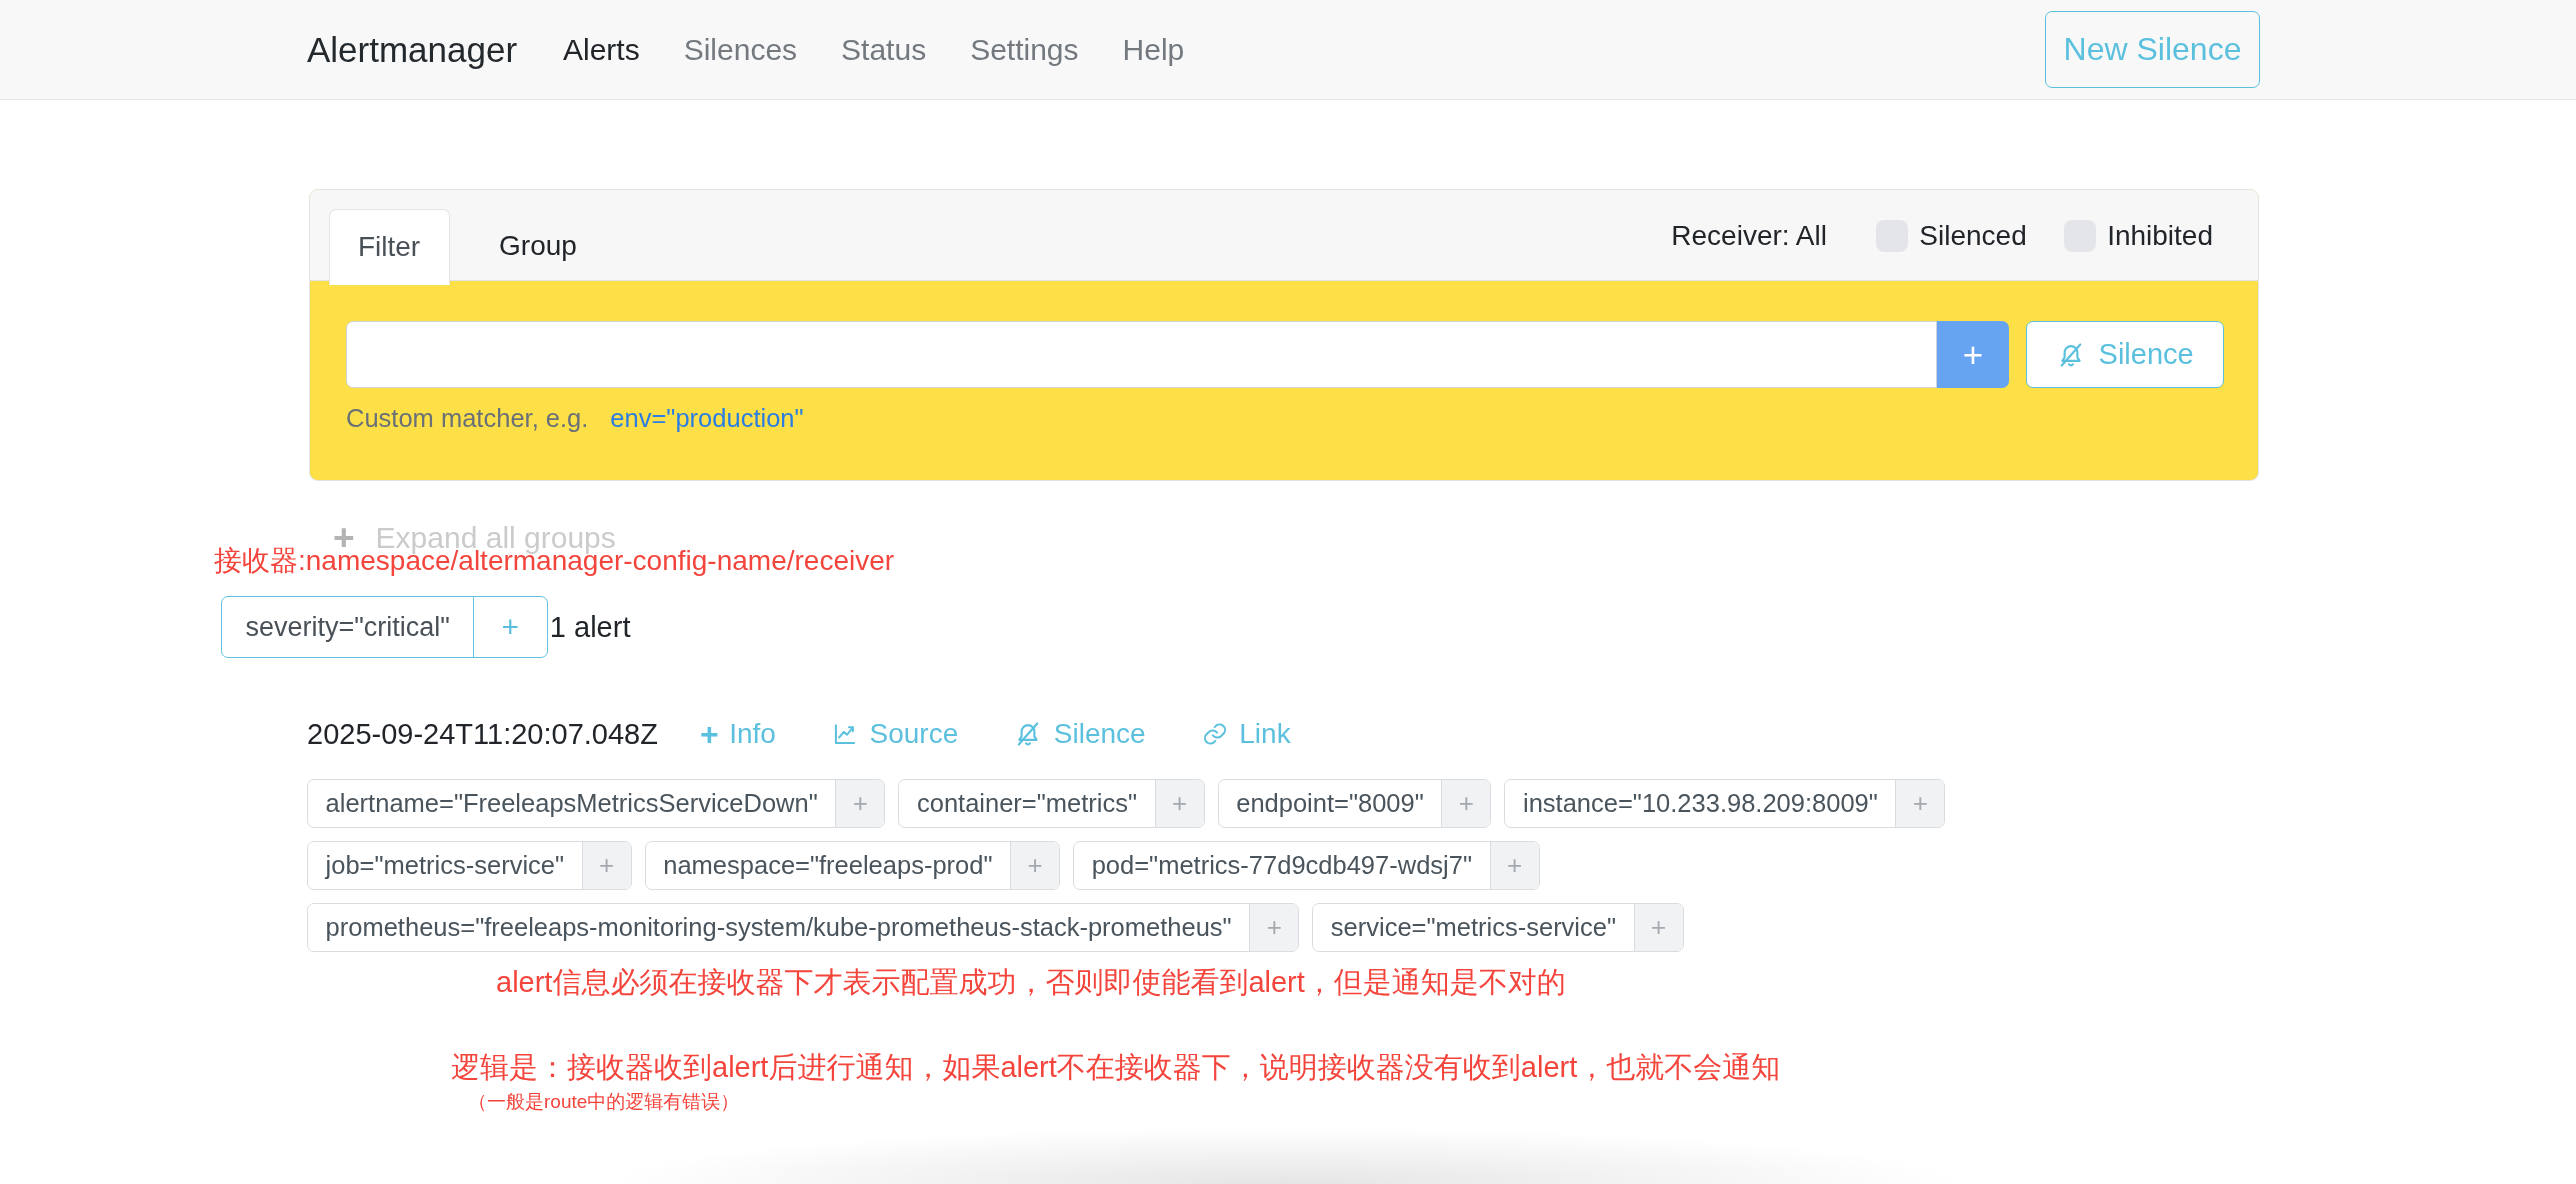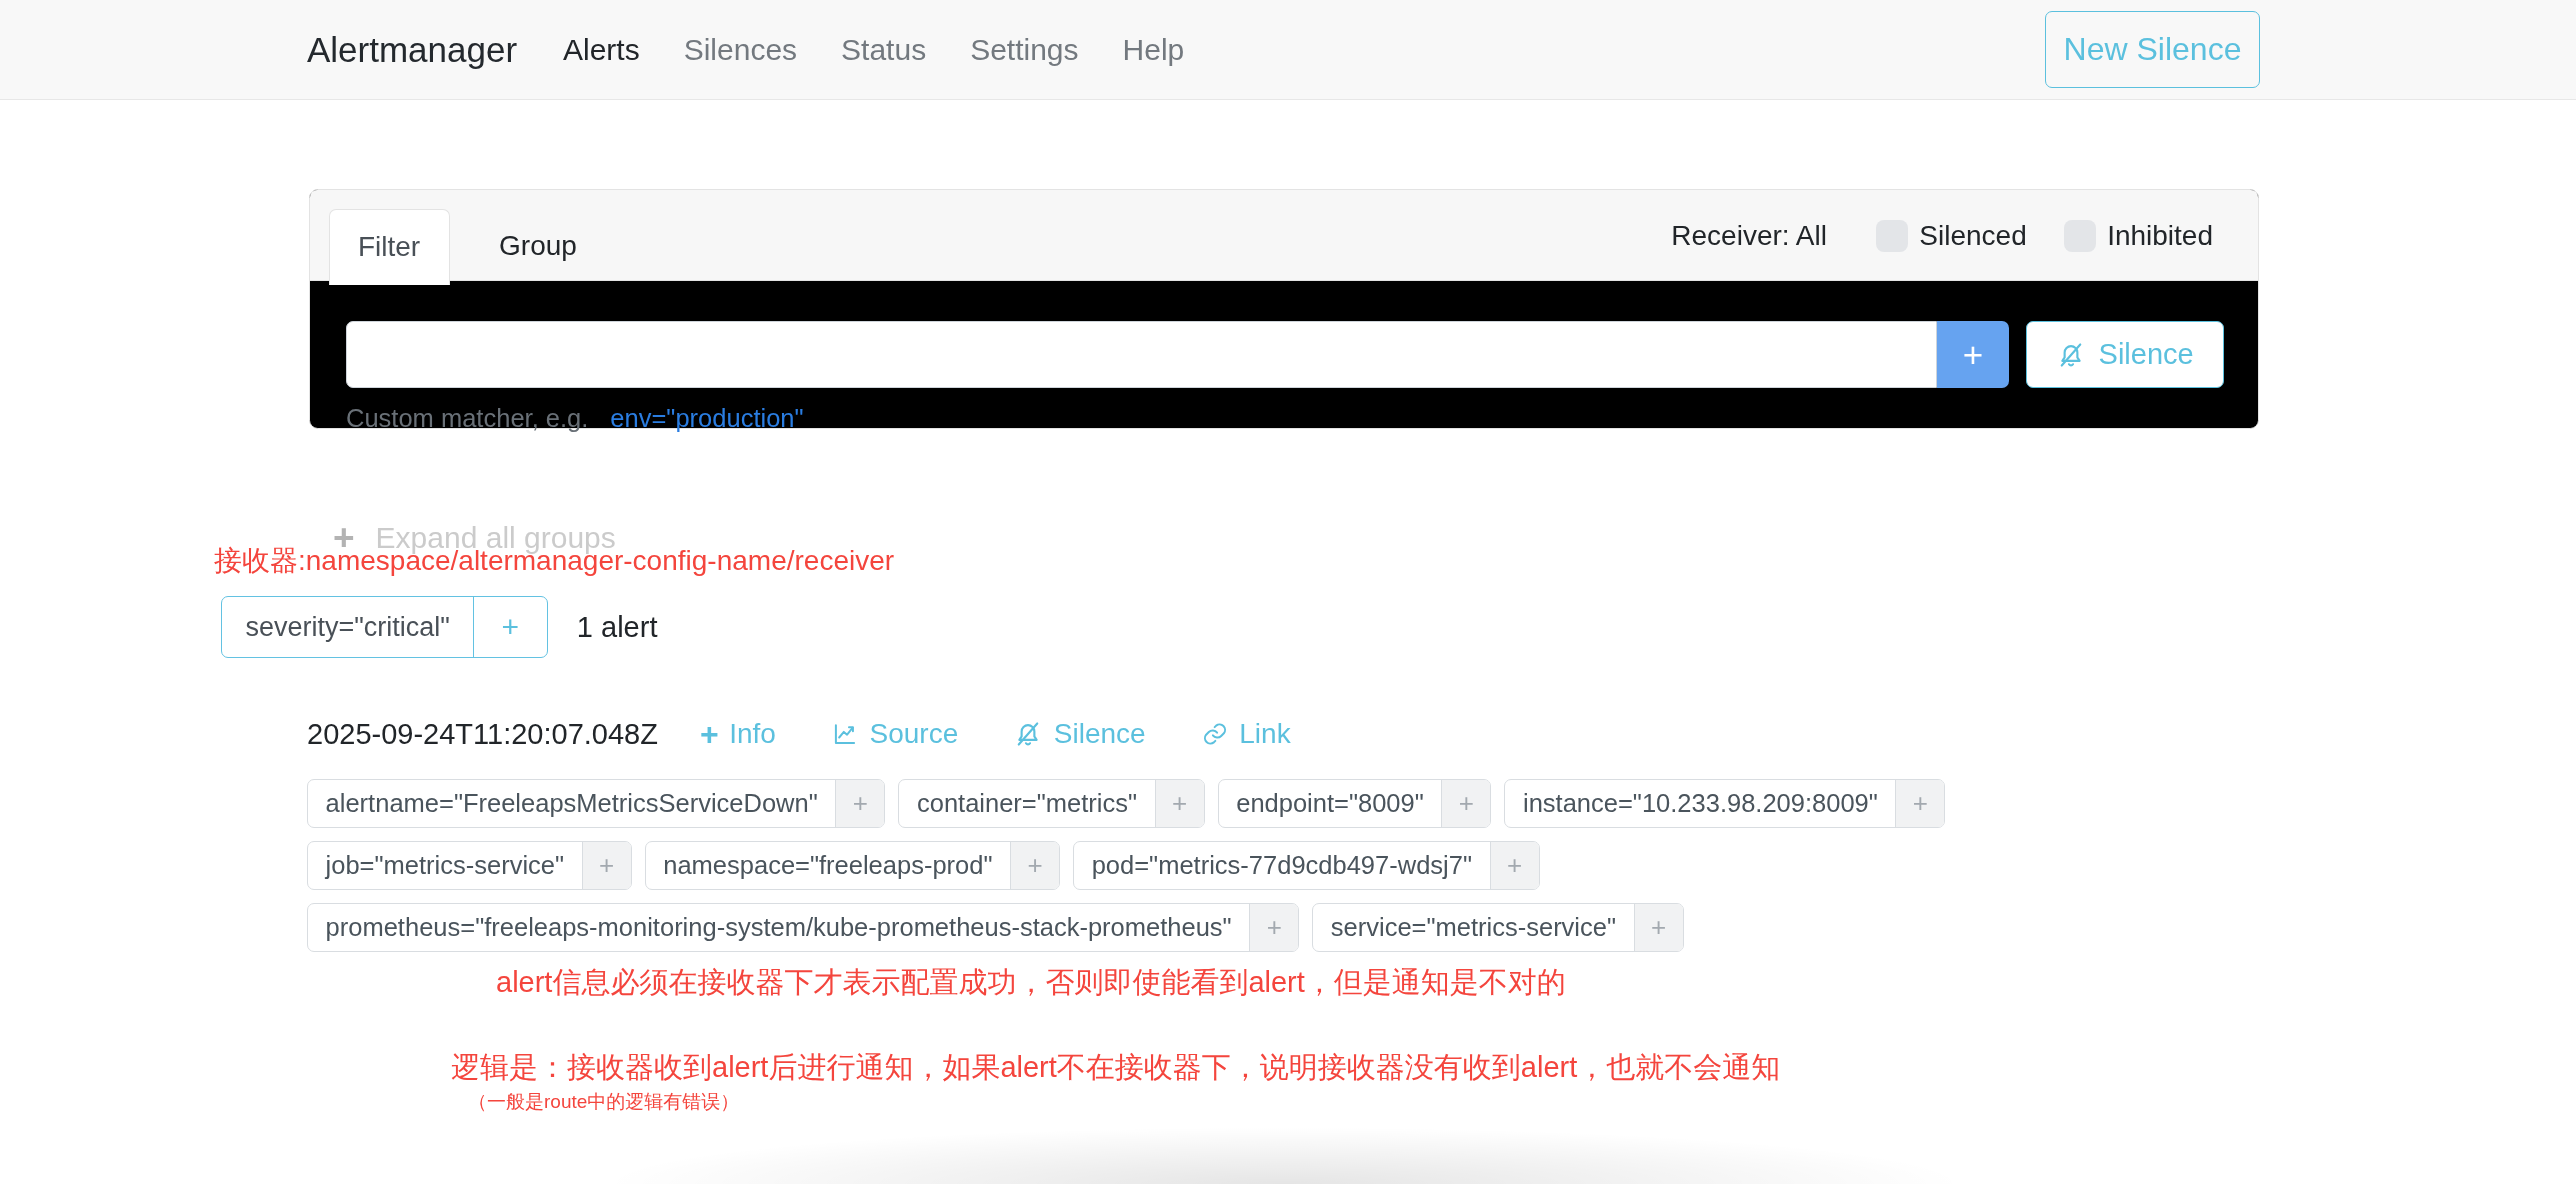--- a/index.html
+++ b/index.html
@@ -11,21 +11,21 @@
   
   .navbar { left:0; top:0; width:2576px; height:100px; background:#f8f8f8; border-bottom:1.8px solid #e7e7e7; }
   .brand { left:307px; top:0; height:99px; display:flex; align-items:center; font-size:35px; font-weight:500; color:#24292e; }
   .nav { left:563px; top:0; height:99px; display:flex; align-items:center; gap:44px; }
   .nav-link { font-size:30px; color:#73797f; cursor:pointer; }
   .nav-link.active { color:#212529; }
   .new-silence-btn { left:2045px; top:10.6px; width:215px; height:77px; border:1.8px solid #5bc0de; border-radius:7px;
     background:transparent; color:#5bc0de; font-size:32px; display:flex; align-items:center; justify-content:center; cursor:pointer; }
 
   
-  .card { left:309px; top:189px; width:1950px; height:240px; background:#000000; border:1.8px solid #e3e3e3; border-radius:8.8px; }
+  .card { left:309px; top:189px; width:1950px; height:292px; background:#fde047; border:1.8px solid #e3e3e3; border-radius:8.8px; }
   .card-header { position:absolute; left:0; top:0; right:0; height:91px; background:#f7f7f7; border-bottom:1.8px solid #e3e3e3; border-radius:7px 7px 0 0; }
   .tab-filter { position:absolute; left:18.5px; top:19.4px; width:121px; height:76px; background:#fff; border:1.8px solid #e3e3e3; border-bottom-color:#ffffff;
     border-radius:7px 7px 0 0; display:flex; align-items:center; justify-content:center; font-size:28px; color:#495057; z-index:2; cursor:pointer; }
   .tab-group { position:absolute; left:171px; top:19.4px; width:114px; height:74px; display:flex; align-items:center; justify-content:center; font-size:28px; color:#212529; cursor:pointer; }
   .hdr-right { position:absolute; right:45px; top:0; height:91px; display:flex; align-items:center; }
   .receiver-sel { font-size:28px; color:#212529; cursor:pointer; }
   .chk { width:32px; height:32px; background:#e3e5e8; border-radius:8px; cursor:pointer; }
   .chk-label { font-size:28px; color:#212529; margin-left:11.4px; cursor:pointer; }
   .gap56 { margin-left:49px; } .gap42 { margin-left:37px; }
 
@@ -51,21 +51,21 @@
   .note4 { left:468px; top:1089px; font-size:19px; }
 
   .group-row { left:210px; top:596px; display:flex; align-items:center; }
   .red-box { width:680px; height:70px; border:7px solid #f4453d; border-radius:14px; background:#fff;
     display:flex; align-items:center; justify-content:center; gap:21px; }
   .minus-bar { width:33px; height:7px; border-radius:3.5px; background:#5bc0de; }
   .receiver-btn-text { font-size:29px; color:#56c0e0; white-space:nowrap; }
   .sev-tag { margin-left:11.4px; height:62px; border:1.8px solid #63c2e2; border-radius:7px; background:#fff; display:flex; align-items:stretch; }
   .sev-text { display:flex; align-items:center; padding:0 23px; font-size:27px; color:#495057; white-space:nowrap; cursor:pointer; }
   .sev-plus { width:74px; border-left:1.8px solid #63c2e2; display:flex; align-items:center; justify-content:center; font-size:30px; color:#5bc0de; cursor:pointer; }
-  .alert-count { margin-left:29px; font-size:29px; color:#212529; }
+  .alert-count { margin-left:2px; font-size:29px; color:#212529; }
 
   
   .alert-head { left:307px; top:713px; height:42px; display:flex; align-items:center; }
   .timestamp { font-size:29px; color:#212529; margin-right:42px; }
   .actions { display:flex; align-items:center; gap:55px; }
   .action { display:flex; align-items:center; gap:10.6px; color:#5bc0de; font-size:28px; cursor:pointer; text-decoration:none; }
   .action .plus-glyph { font-size:32px; font-weight:bold; line-height:1; }
   .icon-svg { display:block; }
 
   .labels { left:307px; top:779px; }

